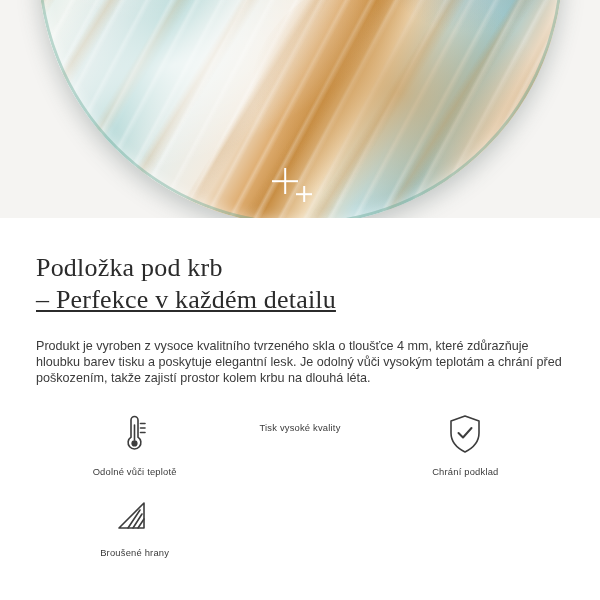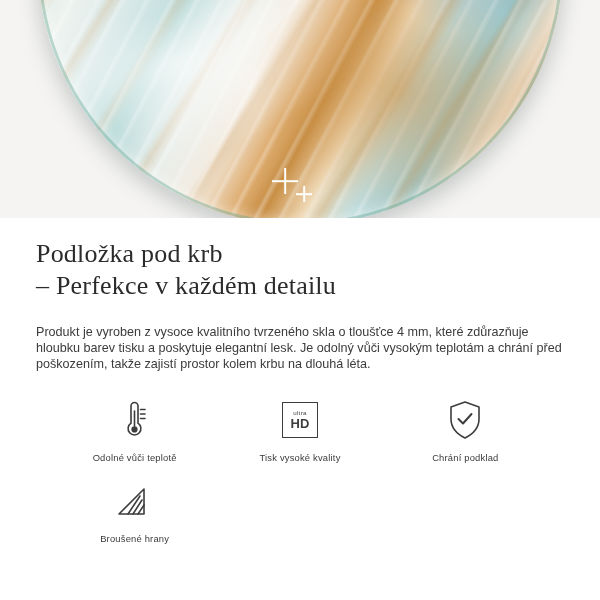--- a/index.html
+++ b/index.html
@@ -133,32 +133,32 @@
   }
   .sparkle:before { width: 26px; height: 1.6px; transform: translate(-50%,-50%); }
   .sparkle:after  { width: 1.6px; height: 26px; transform: translate(-50%,-50%); }
   .sparkle.s1 { left: 272px; top: 168px; }
   .sparkle.s2 { left: 296px; top: 186px; width: 16px; height: 16px; }
   .sparkle.s2:before { width: 16px; }
   .sparkle.s2:after  { height: 16px; }
 
   
   .content {
-    padding: 12px 36px 0 36px;
+    padding: 26px 36px 0 36px;
   }
   .title {
     font-family: "Liberation Serif", serif;
     font-size: 26px;
     line-height: 32px;
     color: #2b2b2b;
     font-weight: 400;
     margin: 8px 0 0 0;
     letter-spacing: .2px;
   }
-  .title .line2 { display: block; }
+  .title .line2 { display: block; text-decoration: underline; }
   .desc {
     margin-top: 22px;
     font-size: 12.6px;
     line-height: 16px;
     color: #3b3b3b;
     max-width: 534px;
   }
 
   
   .features {
@@ -245,26 +245,20 @@
             <circle cx="16.5" cy="29.4" r="3.1" fill="#3d3d3d" stroke="none"></circle>
             <line x1="22.5" y1="9.5" x2="27" y2="9.5"></line>
             <line x1="22.5" y1="14" x2="27" y2="14"></line>
             <line x1="22.5" y1="18.5" x2="27" y2="18.5"></line>
           </svg>
         </div>
         <div class="feature-label">Odolné vůči teplotě</div>
       </div>
 
       <div class="feature">
-        <div class="feature-icon">
-          <div class="hd-box">
-            <span class="small">ultra</span>
-            <span class="big">HD</span>
-          </div>
-        </div>
         <div class="feature-label">Tisk vysoké kvality</div>
       </div>
 
       <div class="feature">
         <div class="feature-icon">
           <svg width="36" height="42" viewBox="0 0 36 42" fill="none" stroke="#3d3d3d" stroke-width="1.6" stroke-linejoin="round">
             <path d="M18 3 L32 8 v12c0 9-6 15-14 19C10 35 4 29 4 20V8z"></path>
             <polyline points="11.5,20 16,24.5 24.5,15" stroke-width="2" stroke-linecap="round"></polyline>
           </svg>
         </div>

